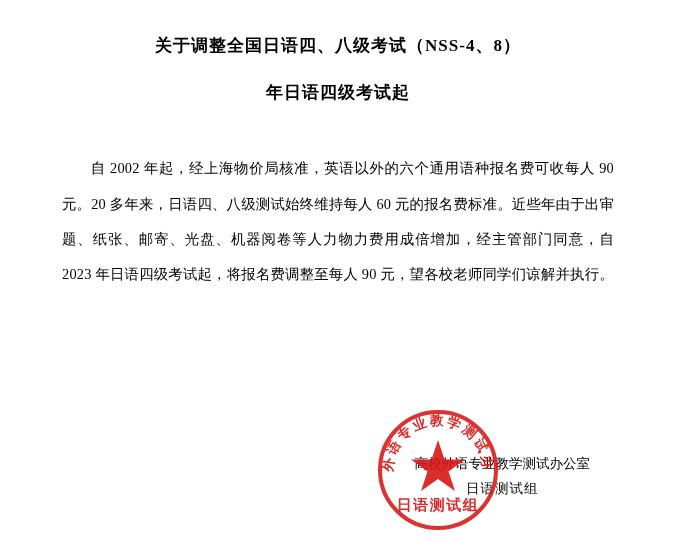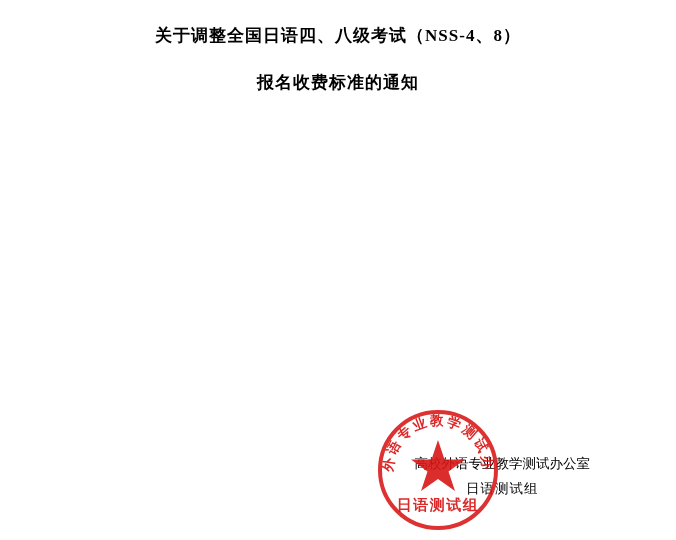--- a/index.html
+++ b/index.html
@@ -16,21 +16,21 @@
     position: relative;
   }
   .page {
     position: relative;
     width: 676px;
     height: 540px;
     box-sizing: border-box;
     padding: 0 62px;
   }
   .title-block {
-    padding-top: 24px;
+    padding-top: 34px;
     text-align: center;
   }
   .title-line {
     font-size: 17px;
     font-weight: bold;
     letter-spacing: 1px;
     line-height: 1.45;
     color: #000;
   }
   .title-line.second {
@@ -78,23 +78,26 @@
     display: block;
   }
 </style>
 </head>
 <body>
 
 <div class="page">
 
   <div class="title-block">
     <div class="title-line first">关于调整全国日语四、八级考试（NSS-4、8）</div>
-    <div class="title-line second">报名收费标准的通知</div>
+    <div class="title-line second">年日语四级考试起</div>
   </div>
 
+  <div class="body-block">
+    <p class="para">自 2002 年起，经上海物价局核准，英语以外的六个通用语种报名费可收每人 90 元。20 多年来，日语四、八级测试始终维持每人 60 元的报名费标准。近些年由于出审题、纸张、邮寄、光盘、机器阅卷等人力物力费用成倍增加，经主管部门同意，自 2023 年日语四级考试起，将报名费调整至每人 90 元，望各校老师同学们谅解并执行。</p>
+  </div>
 
   <div class="sign-block">
     <div class="sign-line org1">高校外语专业教学测试办公室</div>
     <div class="sign-line org2">日语测试组</div>
   </div>
 
   <div class="seal">
     <svg width="128" height="128" viewBox="0 0 128 128" xmlns="http://www.w3.org/2000/svg">
       <defs>
         <path id="sealArc" d="M 64,64 m -47,0 a 47,47 0 1,1 94,0" fill="none"></path>

